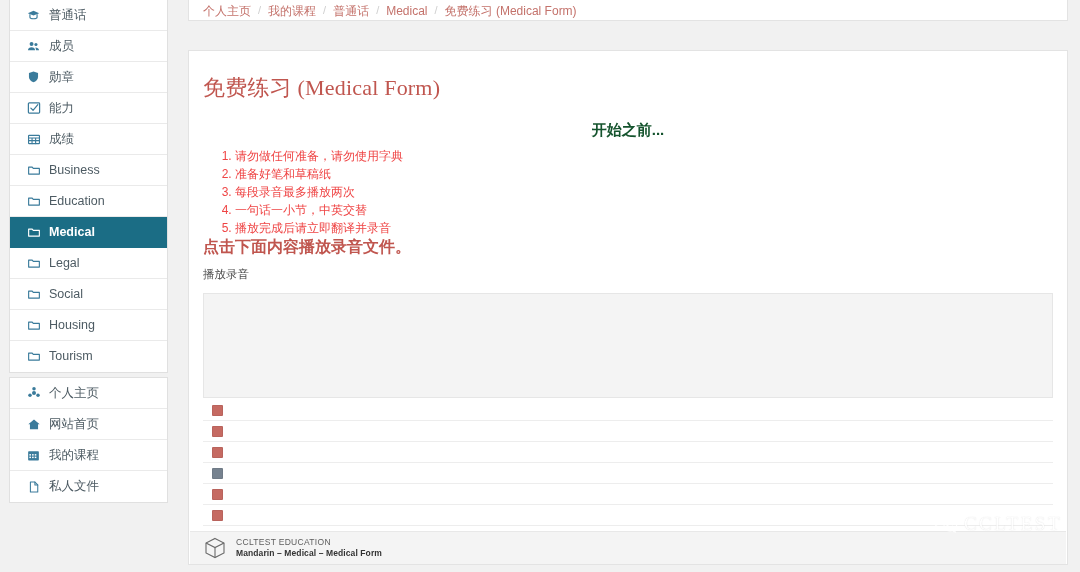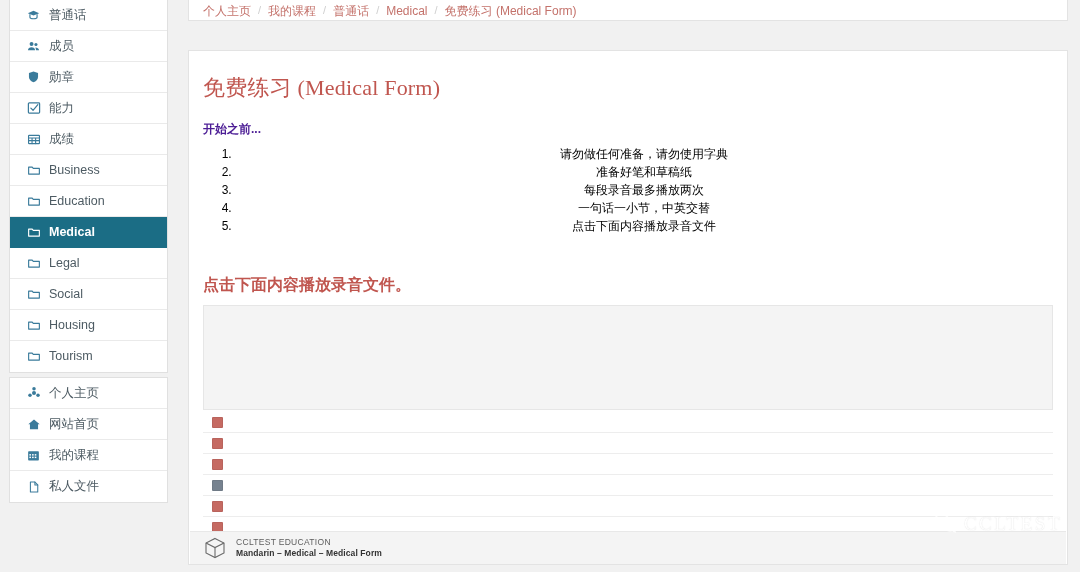--- a/index.html
+++ b/index.html
@@ -101,42 +101,41 @@
   }
   .course-title {
     font-family: "Liberation Serif", serif;
     font-size: 22px;
     color: #c0564f;
     font-weight: normal;
     letter-spacing: 0.2px;
     margin-bottom: 18px;
   }
   .sub-title {
-    font-size: 12px;
-    color: #4c1d95;
+    font-size: 15px;
+    color: #14532d;
     font-weight: bold;
     margin-bottom: 7px;
+    text-align: center;
   }
   ol.steps {
     margin: 0 0 0 32px;
     padding: 0;
     list-style: decimal;
   }
   ol.steps li {
     font-size: 12px;
-    color: #000000;
+    color: #ef4444;
     line-height: 1;
     padding: 3px 0;
-    text-align: center;
   }
   .play-heading {
     font-size: 16px;
     color: #c0564f;
     font-weight: bold;
-    margin-top: 40px;
     margin-bottom: 9px;
   }
   .play-label {
     font-size: 11.5px;
     color: #4a4a4a;
     margin-bottom: 11px;
   }
 
   .media-box {
     height: 105px;
@@ -392,25 +391,26 @@
 
       <h1 class="course-title">免费练习 (Medical Form)</h1>
 
       <h2 class="sub-title">开始之前...</h2>
 
       <ol class="steps" id="steps-list">
           <li>请勿做任何准备，请勿使用字典</li>
           <li>准备好笔和草稿纸</li>
           <li>每段录音最多播放两次</li>
           <li>一句话一小节，中英交替</li>
-          <li>点击下面内容播放录音文件</li>
+          <li>播放完成后请立即翻译并录音</li>
         </ol>
 
       <h2 class="play-heading">点击下面内容播放录音文件。</h2>
 
+      <div class="play-label">播放录音</div>
 
       <div class="media-box"></div>
 
       <div class="file-list" id="file-list">
           <div class="file-row">
             <span class="file-chip"></span>
             <span class="file-name"></span>
           </div>
           <div class="file-row">
             <span class="file-chip"></span>

